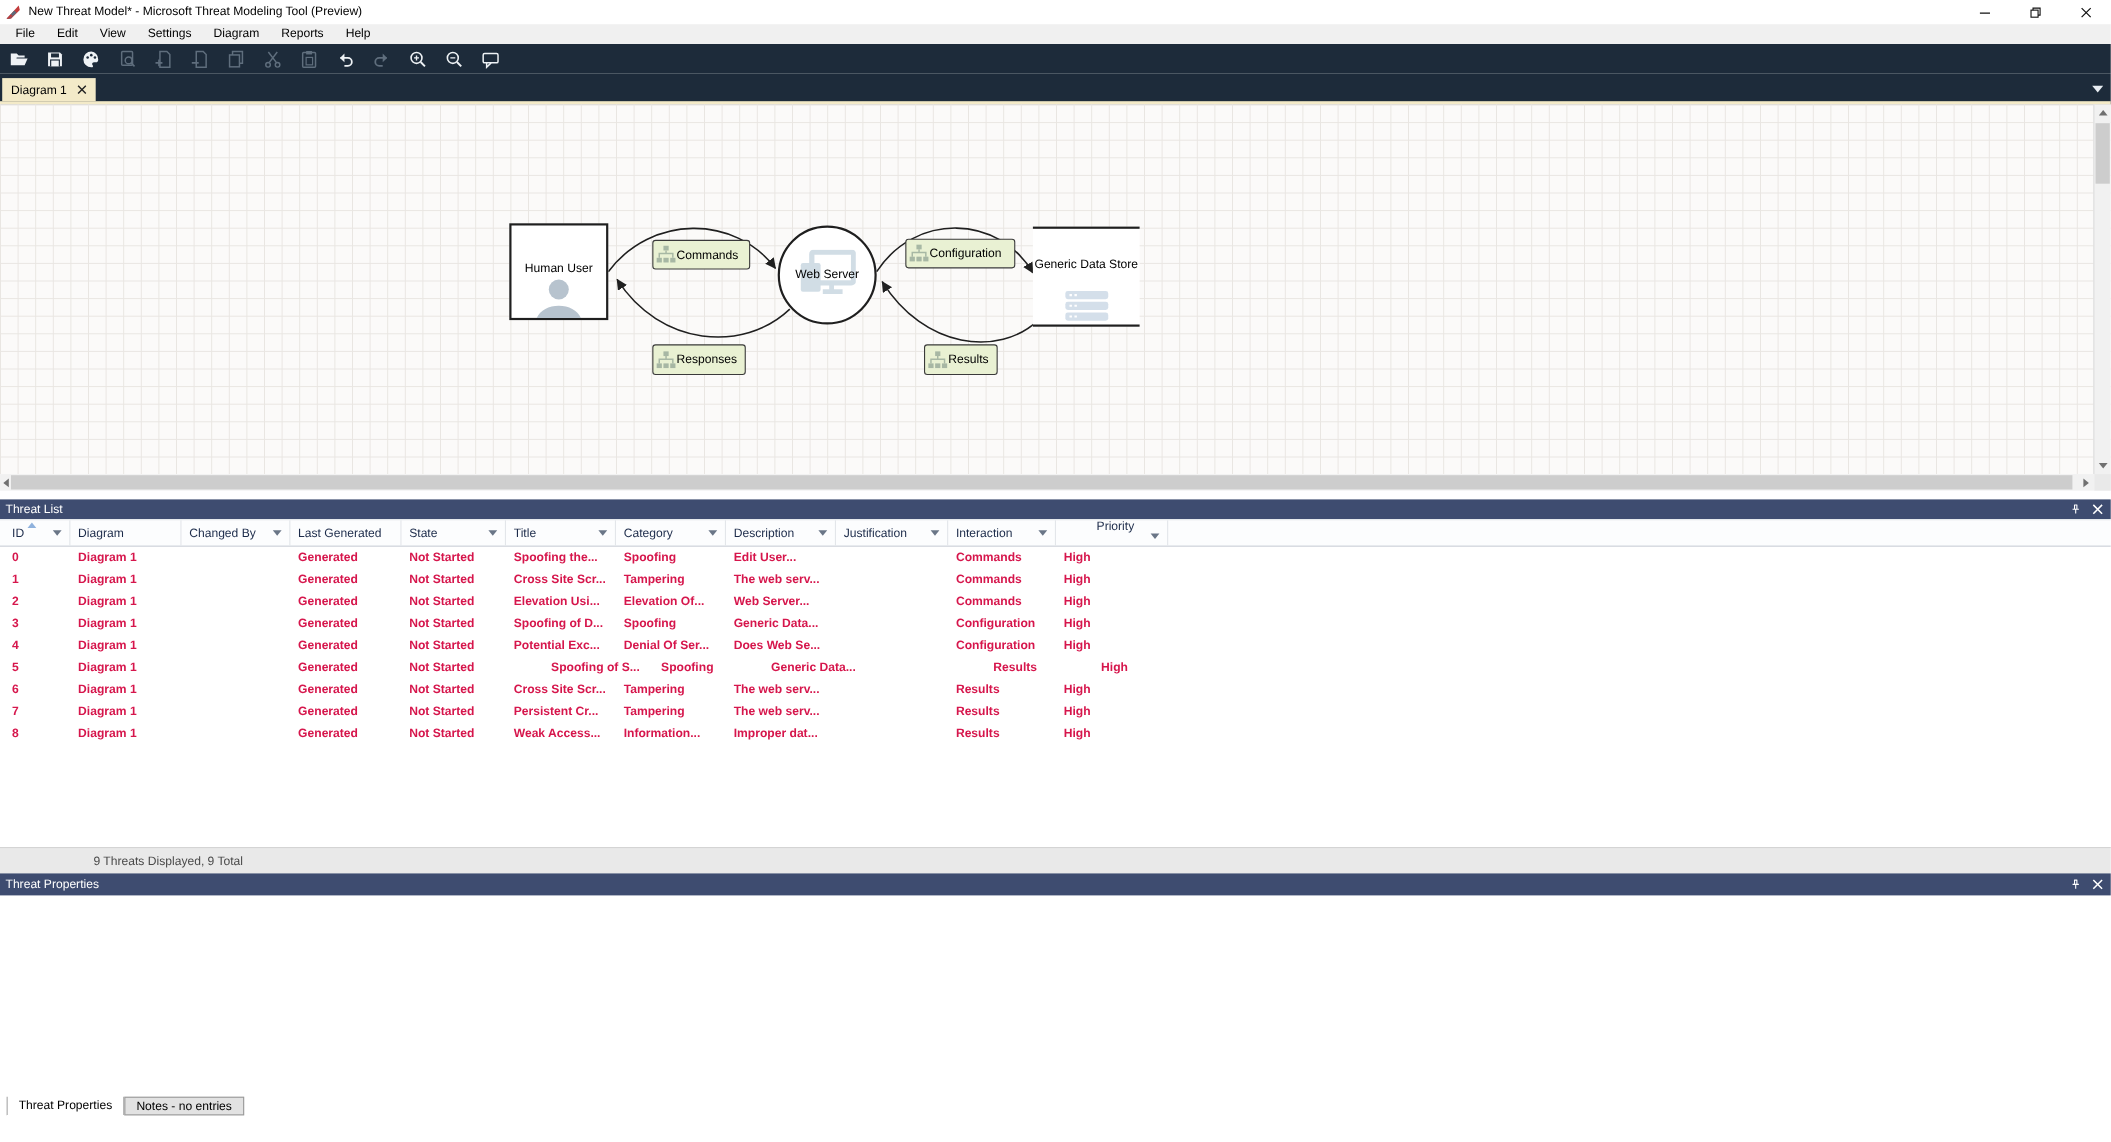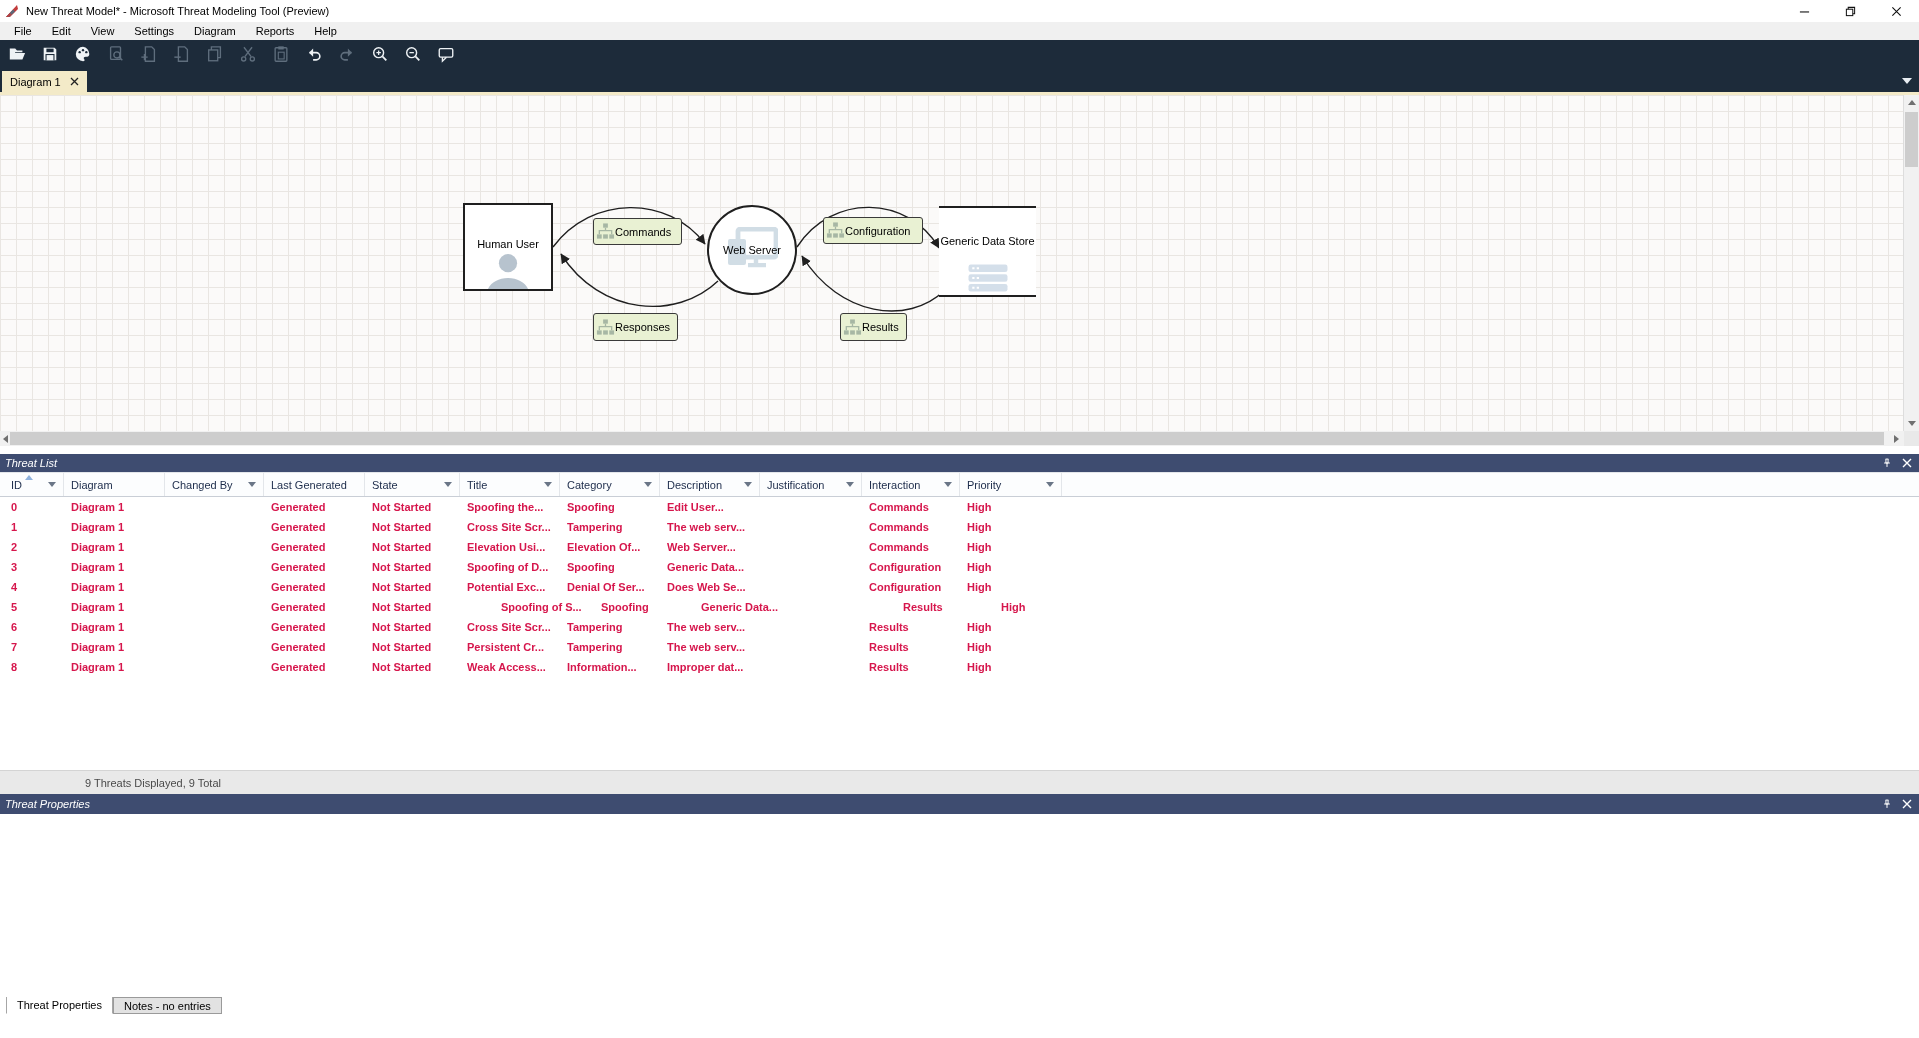--- a/index.html
+++ b/index.html
@@ -72,21 +72,21 @@
   .arr-up{left:4px;top:5px;border-left:4px solid transparent;border-right:4px solid transparent;border-bottom:5px solid #707070;}
   .arr-down{left:4px;bottom:5px;border-left:4px solid transparent;border-right:4px solid transparent;border-top:5px solid #707070;}
   .hscroll{position:absolute;left:0;top:431px;width:1919px;height:15px;background:#f1f1f1;}
   .hthumb{position:absolute;left:10px;top:1px;width:1874px;height:13px;background:#cdcdcd;}
   .arr-left{left:3px;top:4px;border-top:4px solid transparent;border-bottom:4px solid transparent;border-right:5px solid #707070;}
   .arr-right{right:20px;top:4px;border-top:4px solid transparent;border-bottom:4px solid transparent;border-left:5px solid #707070;}
   .scroll-corner{position:absolute;right:0;top:0;width:15px;height:15px;background:#e9e9e9;}
 
   
   .panel-titlebar{position:absolute;left:0;width:100%;background:#3e4c70;color:#fff;
-                  display:flex;align-items:center;padding-left:5px;box-sizing:border-box;font-style:italic;}
+                  display:flex;align-items:center;padding-left:5px;box-sizing:border-box;}
   .tl-titlebar{top:454px;height:18px;}
   .panel-title{color:#fff;}
   .panel-icons{margin-left:auto;display:flex;align-items:center;gap:10px;padding-right:7px;color:#fff;}
   .panel-icons svg{width:10px;height:10px;display:block;}
 
   .tl-colhead{position:absolute;left:0;top:472px;width:100%;height:25px;background:#fcfdfe;
               border-top:1px solid #e3e6ea;border-bottom:1px solid #c9ced6;
               display:flex;align-items:stretch;padding-left:4px;box-sizing:border-box;}
   .colcell{display:flex;align-items:center;position:relative;border-right:1px solid #e3e6ea;
            padding-left:7px;color:#1c2b4a;box-sizing:border-box;}
@@ -407,21 +407,21 @@
         <span class="filter-tri"></span>
       </div>
       <div class="colcell" style="width: 102px;">
         <span>Justification</span>
         <span class="filter-tri"></span>
       </div>
       <div class="colcell" style="width: 98px;">
         <span>Interaction</span>
         <span class="filter-tri"></span>
       </div>
-      <div class="colcell" style="width: 102px;">
+      <div class="colcell" style="width: 102px; flex-direction: column;">
         <span>Priority</span>
         <span class="filter-tri"></span>
       </div>
     </div>
   <div class="tl-rows">
       <div class="t-row">
         <div class="t-cell" style="width: 60px;">0</div>
         <div class="t-cell" style="width: 101px;">Diagram 1</div>
         <div class="t-cell" style="width: 99px;"></div>
         <div class="t-cell" style="width: 101px;">Generated</div>

